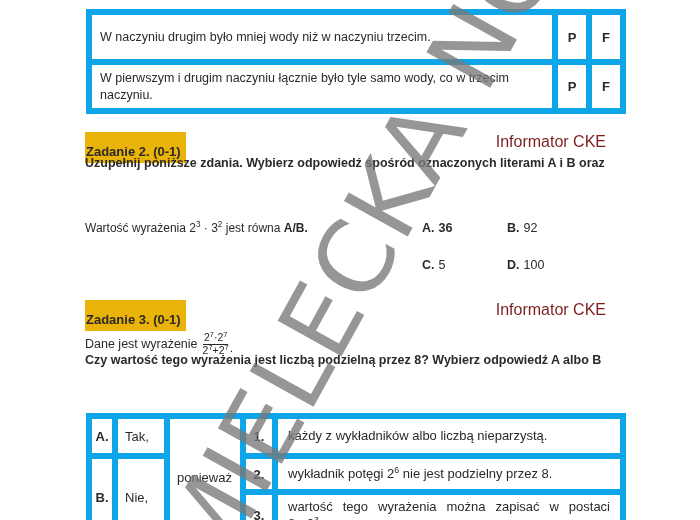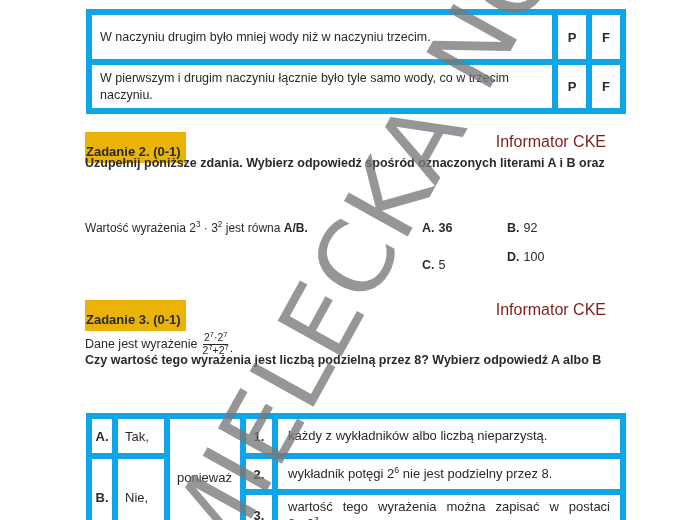--- a/index.html
+++ b/index.html
@@ -27,21 +27,21 @@
   .para{position:absolute;left:85px;width:550px;font-size:12.5px;}
   .bold{font-weight:bold;}
   .intro{top:154px;line-height:19.5px;}
   .question{top:351px;line-height:18.5px;}
 
   .expr{position:absolute;left:85px;font-size:12px;line-height:16px;}
   .e1{top:220px;} .e2{top:257px;}
   .opt{position:absolute;font-size:12.5px;line-height:16px;}
   .opt b{margin-right:4px;}
   .oa{left:422px;top:220px;font-weight:bold;} .ob{left:507px;top:220px;}
-  .oc{left:422px;top:257px;} .od{left:507px;top:249px;}
+  .oc{left:422px;top:257px;} .od{left:507px;top:257px;}
   sup{font-size:0.68em;line-height:0;}
 
   
   .given{position:absolute;left:85px;top:331px;height:26px;display:flex;align-items:center;font-size:12.5px;}
   .frac{display:inline-flex;flex-direction:column;align-items:center;font-size:10.5px;
         line-height:11px;margin:0 1px 0 5px;}
   .frac .fn{border-bottom:1px solid #2a2a2a;padding:0 1px 1px;}
   .frac sup{font-size:7.5px;}
   .period{align-self:flex-end;margin-bottom:2px;}
 

